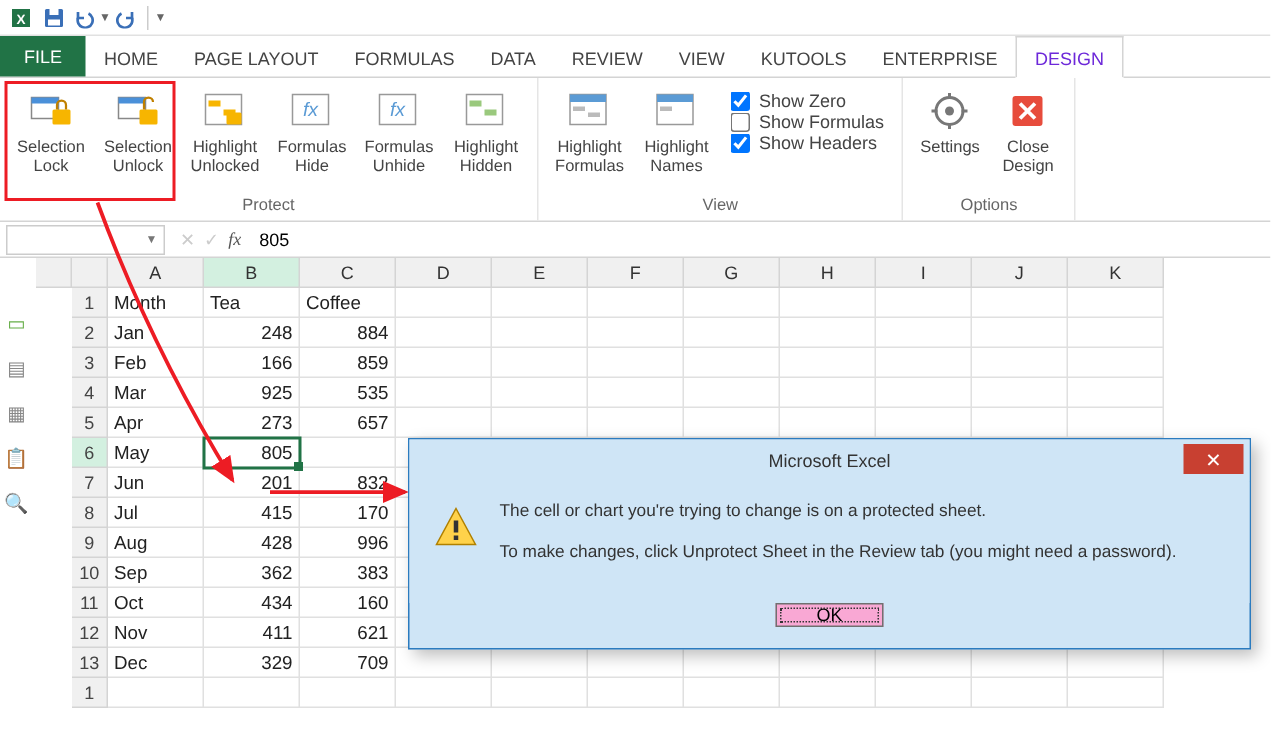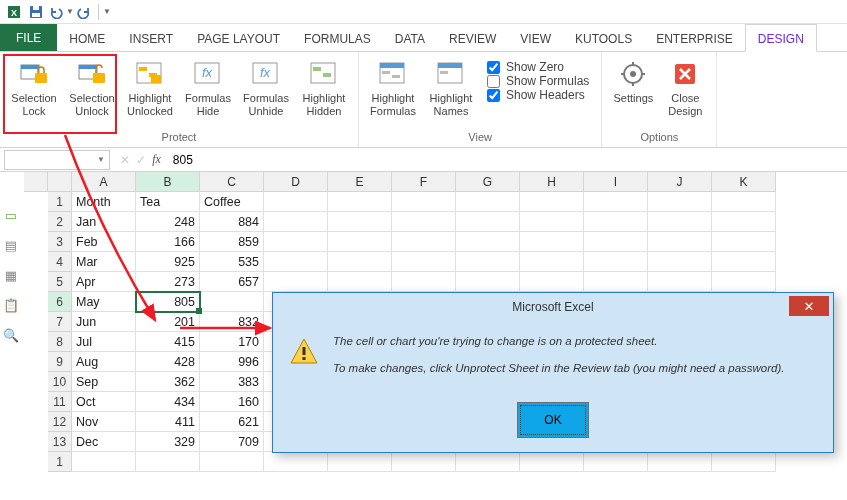--- a/index.html
+++ b/index.html
@@ -53,23 +53,23 @@
   .side-icons { position:absolute; left:2px; top:206px; display:flex; flex-direction:column; gap:12px;}
   .side-icons .sicon { width:18px; height:18px; display:flex; align-items:center; justify-content:center; color:#888; font-size:13px;}
   
   
   .dialog { position:absolute; left:272px; top:292px; width:562px; border:1px solid #2b7bbf; background:#cfe5f6; box-shadow:4px 4px 10px rgba(0,0,0,0.25);}
   .dlg-title { height:28px; background:#cfe5f6; display:flex; align-items:center; justify-content:center; font-size:12px; color:#333; position:relative;}
   .dlg-close { position:absolute; right:4px; top:3px; width:40px; height:20px; background:#c84031; color:#fff; display:flex; align-items:center; justify-content:center; font-size:13px; cursor:pointer;}
   .dlg-body { padding:12px 16px 14px; display:flex; gap:16px; align-items:flex-start; background:#cfe5f6;}
   .dlg-icon { width:28px; height:28px; flex:none; margin-top:4px;}
   .dlg-text { font-size:11.5px; color:#333; line-height:1.5;}
-  .dlg-text p { margin-bottom:10px;font-style:italic;}
+  .dlg-text p { margin-bottom:10px;}
   .dlg-btns { display:flex; justify-content:center; padding:0 0 14px;}
-  .dlg-btns button { min-width:72px; height:36px; border:1px solid #707070; background:#0ea5e9; font-size:12px; cursor:pointer; outline:1px dotted #333; outline-offset:-4px;}
+  .dlg-btns button { min-width:72px; height:16px; border:1px solid #707070; background:#f9a8d4; font-size:12px; cursor:pointer; outline:1px dotted #333; outline-offset:-4px;}
   
   .arrow { position:absolute; pointer-events:none;}
   
   svg { display:block; }
 </style>
 </head>
 <body>
 
 <div class="qat">
   <div class="icon">
@@ -98,21 +98,20 @@
         <path d="M11 3 L11 7 L7 7" stroke="#3a6fb7" stroke-width="1.8" fill="none"></path>
       </svg>
   </div>
   <div class="sep"></div>
   <span class="dropdown-caret">▼</span>
 </div>
 
 <div class="tabs">
   <div class="tab file">FILE</div>
   <div class="tab">HOME</div>
-  <div class="tab">INSERT</div>
   <div class="tab">PAGE LAYOUT</div>
   <div class="tab">FORMULAS</div>
   <div class="tab">DATA</div>
   <div class="tab">REVIEW</div>
   <div class="tab">VIEW</div>
   <div class="tab">KUTOOLS</div>
   <div class="tab">ENTERPRISE</div>
   <div class="tab active">DESIGN</div>
 </div>
 

